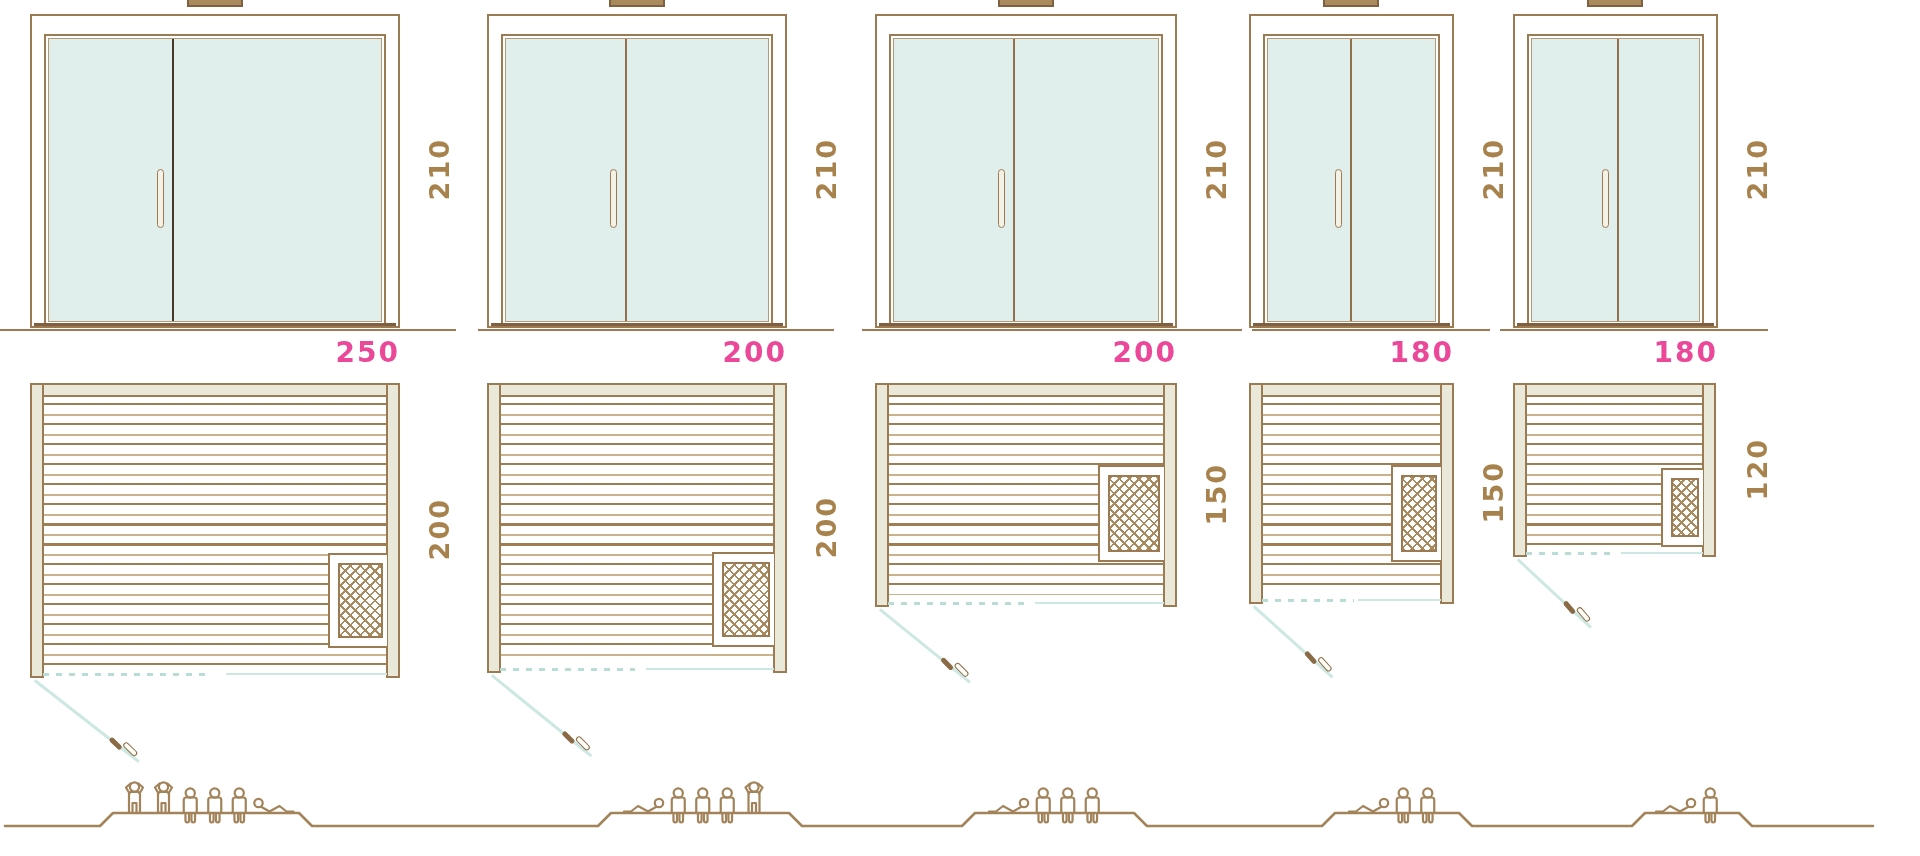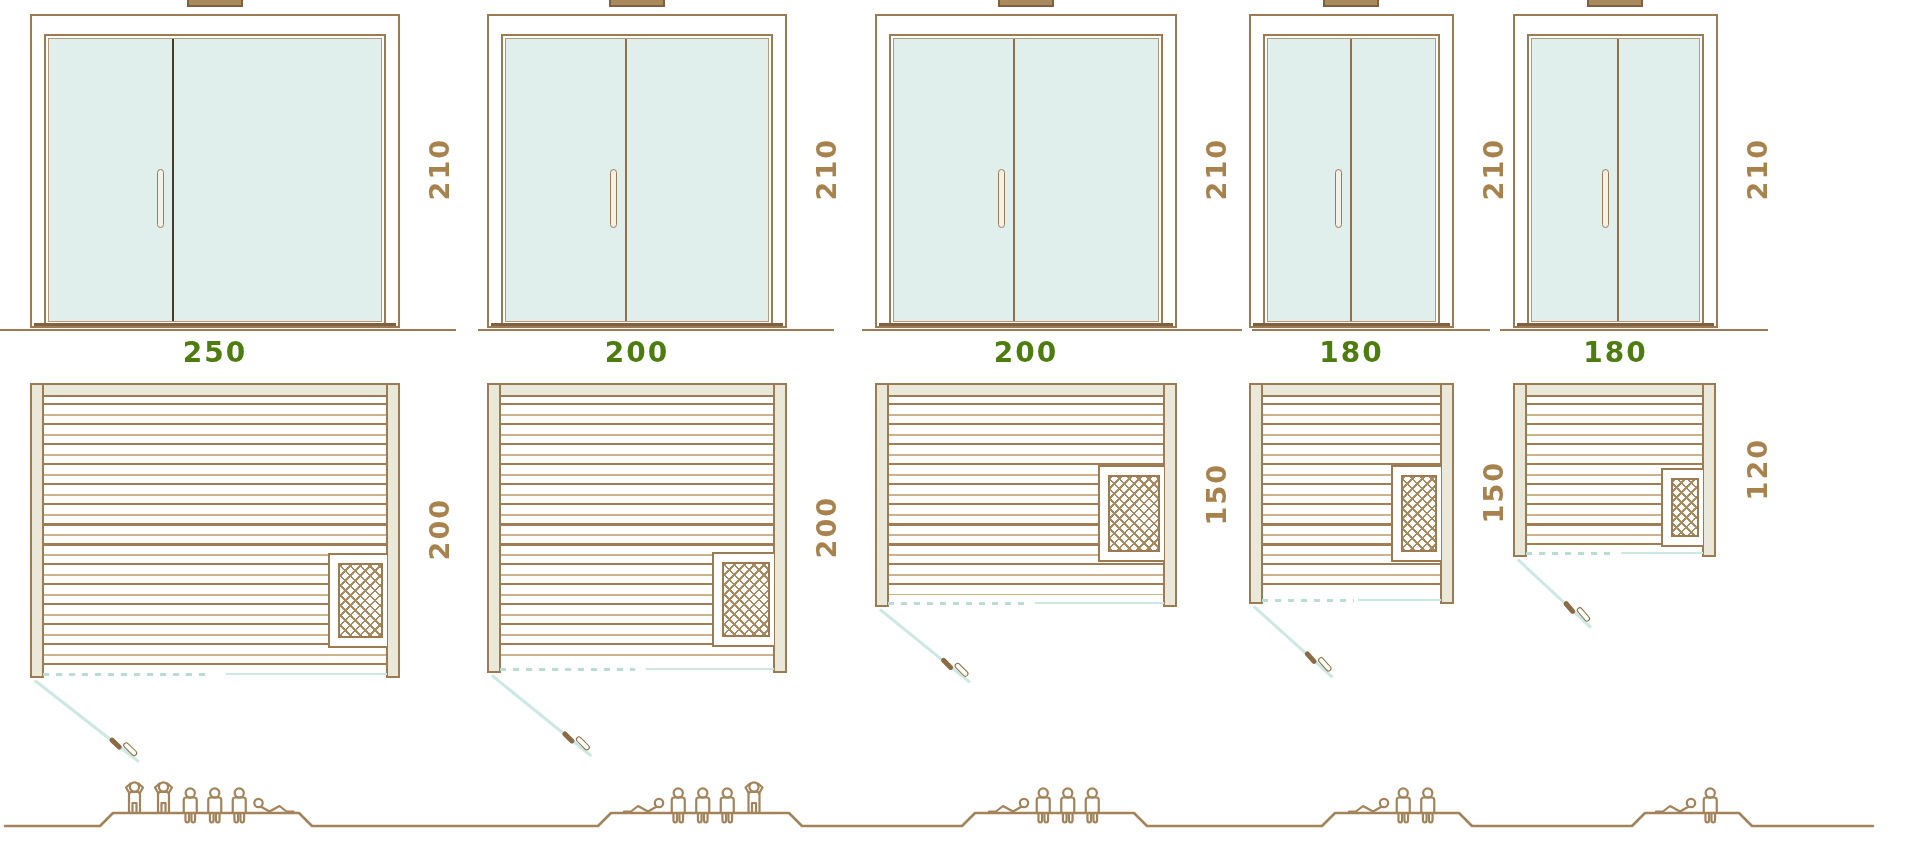--- a/index.html
+++ b/index.html
@@ -17,22 +17,22 @@
           border:2px solid #9c7b52; }
   .doorunit { position:absolute; left:12px; right:12px; top:18px; bottom:0;
           border:2px solid #9c7b52; background:#fff; }
   .glassarea { position:absolute; inset:2px; background:#e0efeb; border:1px solid #b59875; }
   .divider { position:absolute; top:0; bottom:0; width:2px; background:#8f6f4c; }
   .handle { position:absolute; top:46%; height:21%; width:7px;
           border:1.5px solid #9c7b52; background:#f4f1e6; border-radius:4px; }
   .sill { position:absolute; left:2px; right:2px; bottom:0; height:3.5px; background:#806040; }
   .ground { position:absolute; top:329px; height:2px; background:#9c7b52; }
 
-  .wlabel { position:absolute; top:336px; text-align:center;
-          font-weight:700; font-size:28px; letter-spacing:2px; color:#4d7c0f; }
+  .wlabel { position:absolute; top:336px; text-align:right;
+          font-weight:700; font-size:28px; letter-spacing:2px; color:#ec4899; }
   .vlabel { position:absolute; writing-mode:vertical-rl; transform:rotate(180deg);
           font-weight:700; font-size:27px; letter-spacing:2px; color:#a8824c; }
   .elabel { top:138px; }
 
   .plan { position:absolute; top:383px; background:#fff; }
   .toprail { position:absolute; top:0; left:0; right:0; height:14px;
           background:#eae8d8; border:2px solid #9c7b52; }
   .post { position:absolute; top:0; bottom:0; width:14px;
           background:#eae8d8; border:2px solid #9c7b52; }
   .pl { left:0; } .pr { right:0; }

